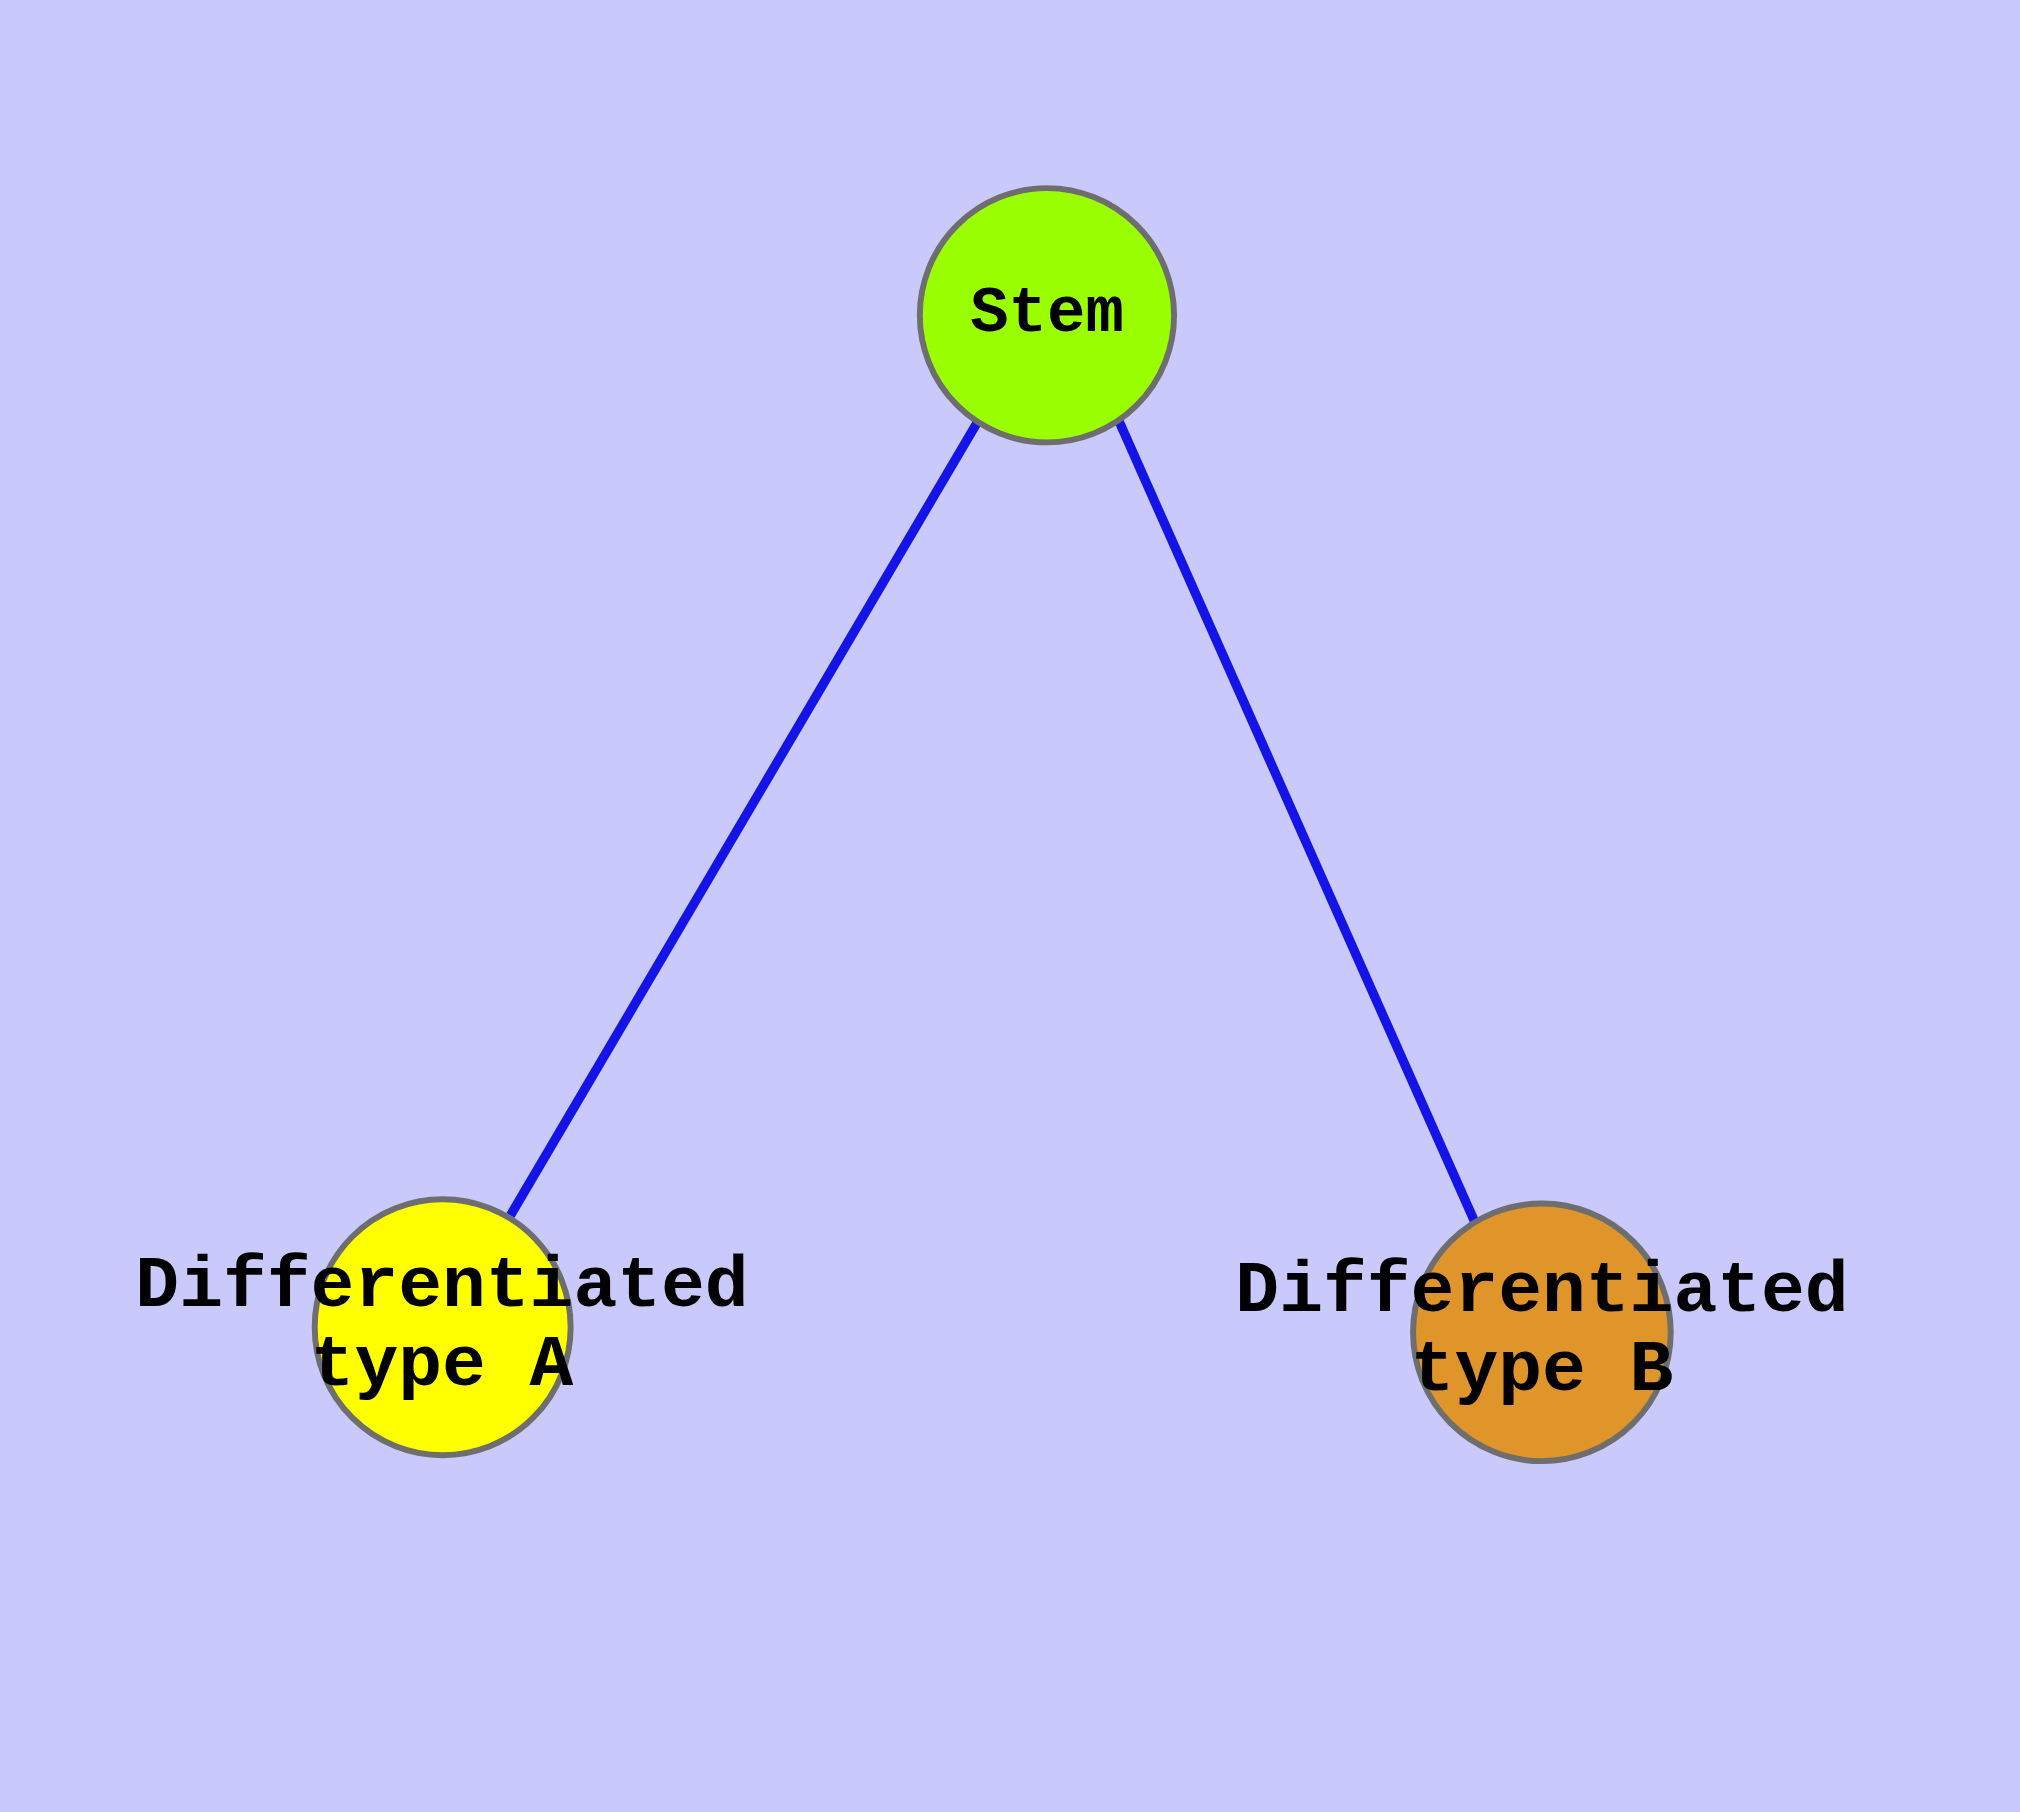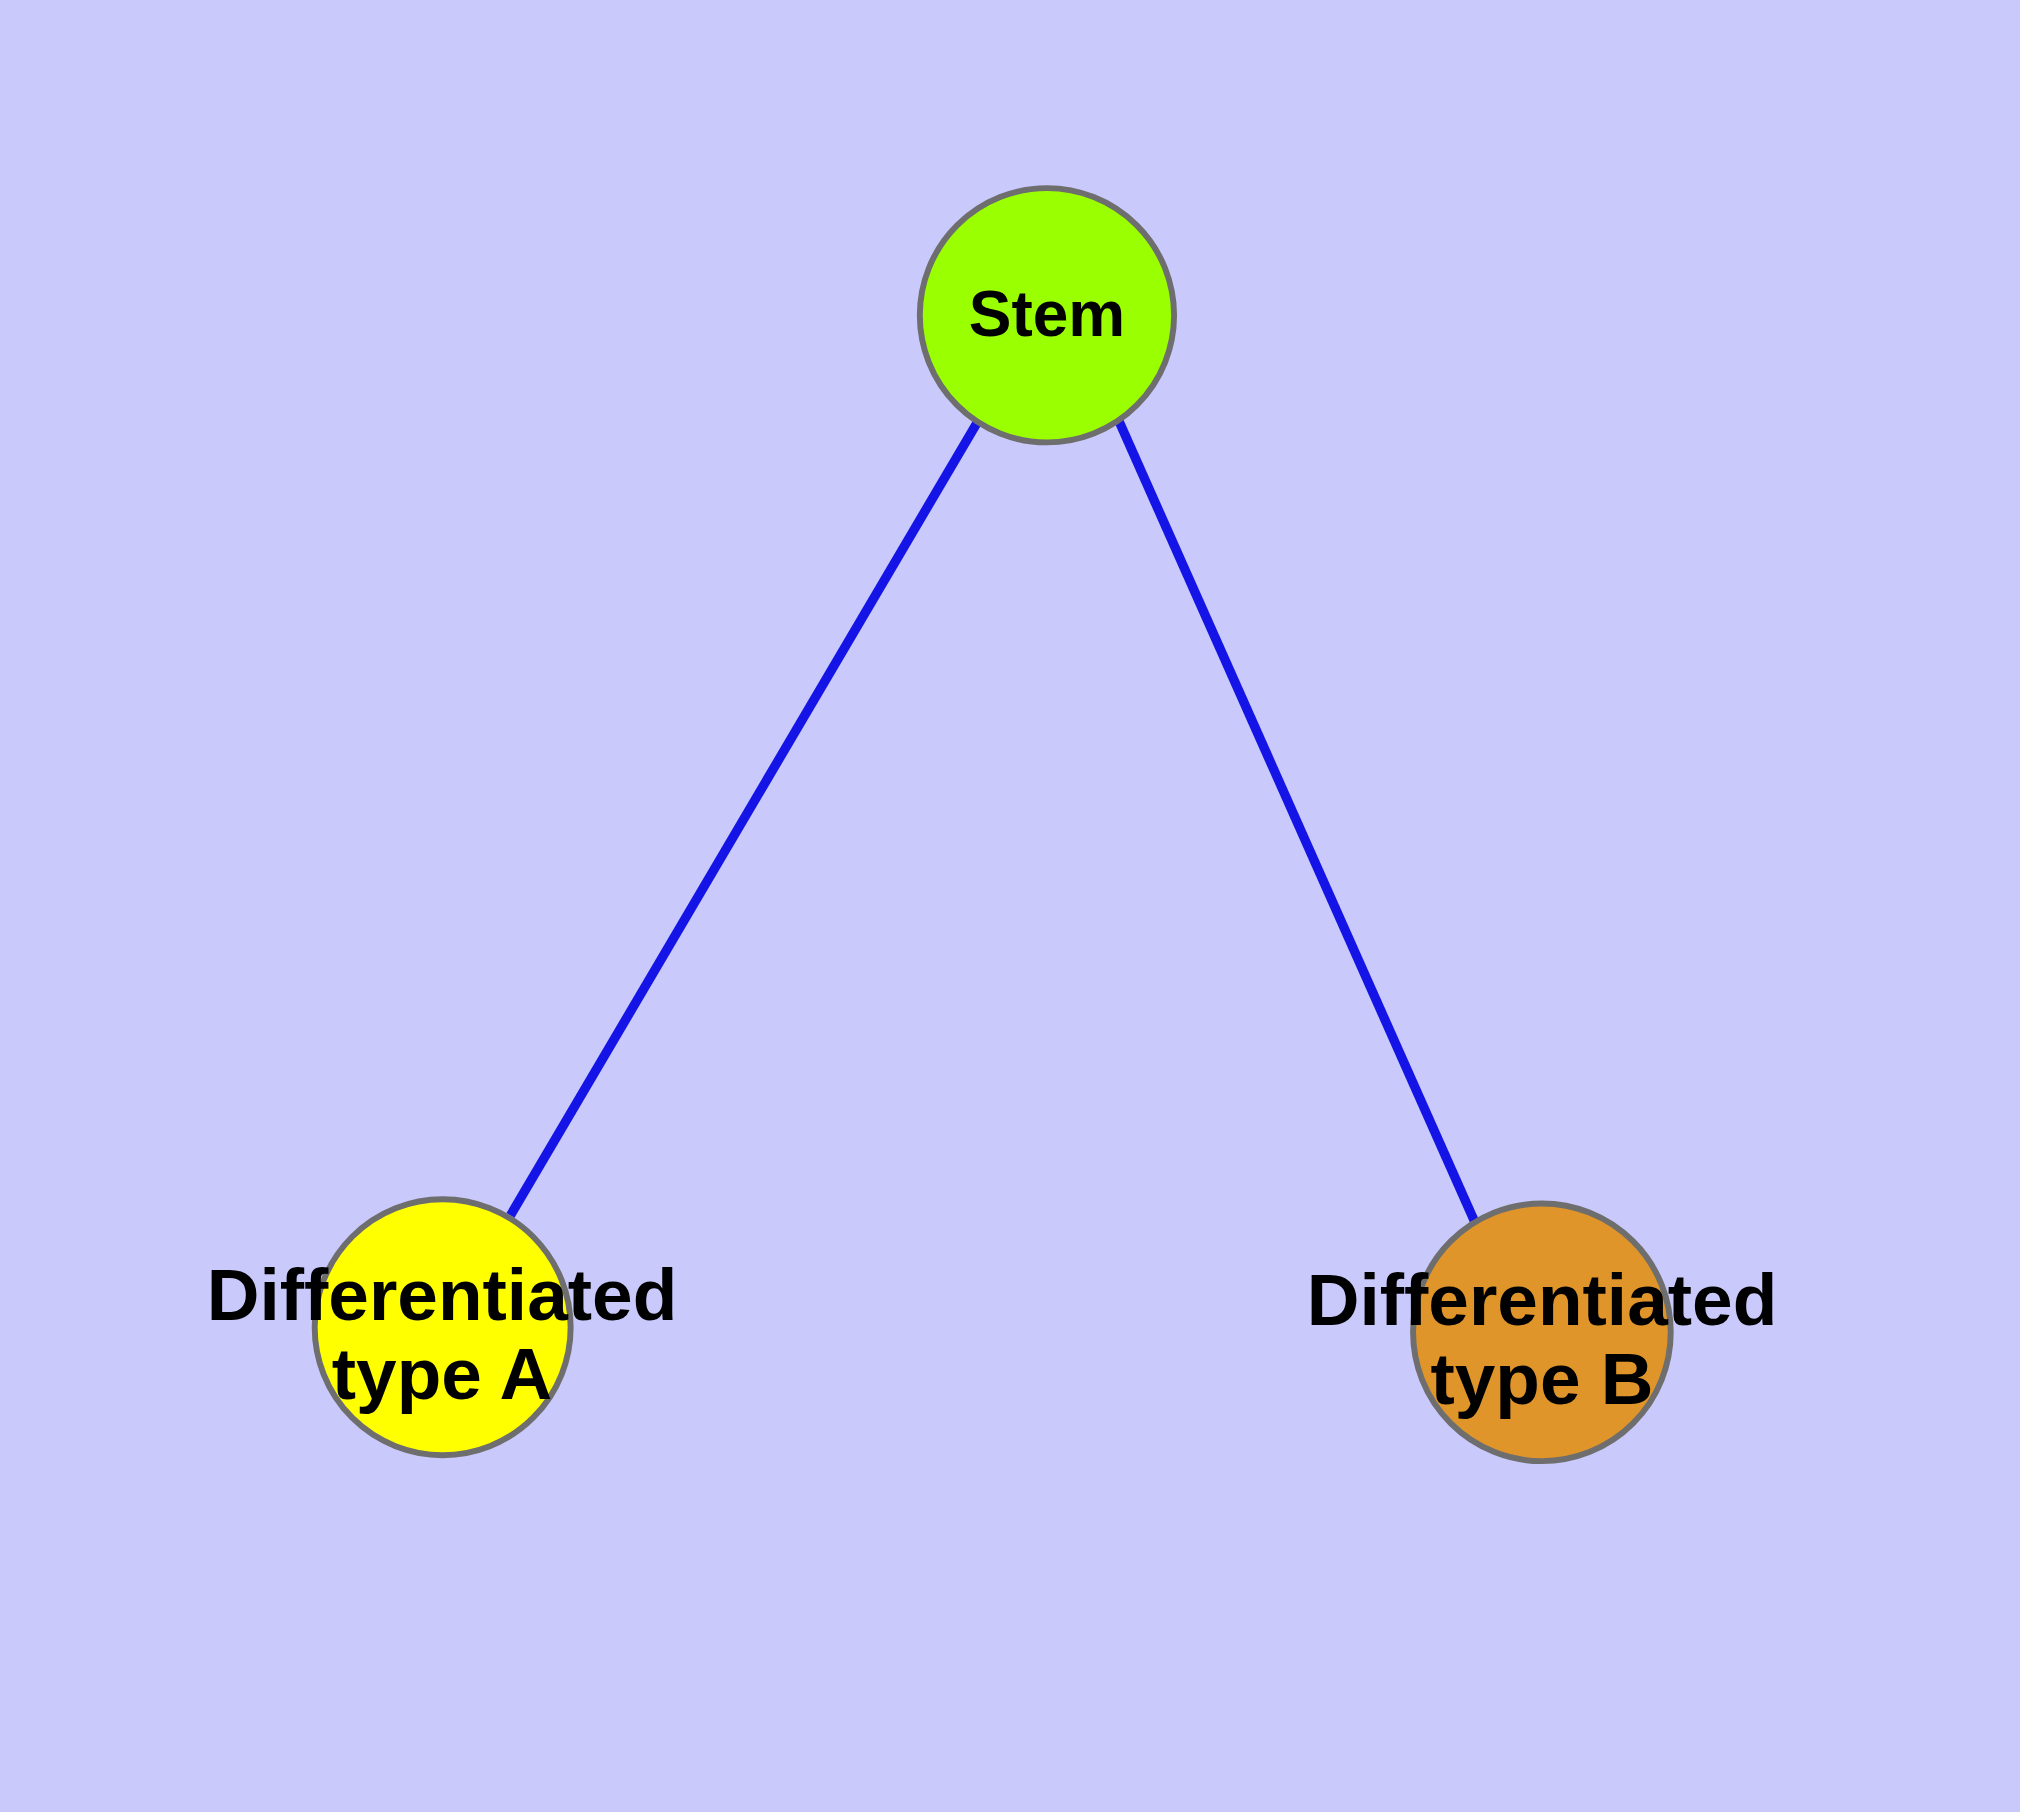--- a/index.html
+++ b/index.html
@@ -6,21 +6,21 @@
     margin: 0;
     padding: 0;
     background: #ffffff;
   }
   #canvas {
     position: relative;
     width: 2021px;
     height: 1812px;
     background: #c9c9fc;
     overflow: hidden;
-    font-family: Liberation Sans, sans-serif;
+    font-family: Liberation Mono, monospace;
   }
   #graph-svg {
     position: absolute;
     left: 0;
     top: 0;
     width: 2021px;
     height: 1812px;
   }
   .node-label {
     position: absolute;
@@ -30,21 +30,20 @@
     line-height: 1.08;
     white-space: pre;
     pointer-events: none;
     transform: translate(-50%, -50%);
   }
   .label-stem {
     font-size: 64px;
   }
   .label-diff {
     font-size: 73px;
-    margin-top: 8px;
   }
 </style>
 </head>
 <body>
 
 <div id="canvas" style="background: rgb(201, 201, 252); width: 2021px; height: 1812px;">
 
   <svg id="graph-svg" viewBox="0 0 2384 2138" xmlns="http://www.w3.org/2000/svg">
     <g>
       <line stroke-linecap="butt" x1="1153" y1="498" x2="602" y2="1434" stroke="#1414e6" stroke-width="11"></line>

